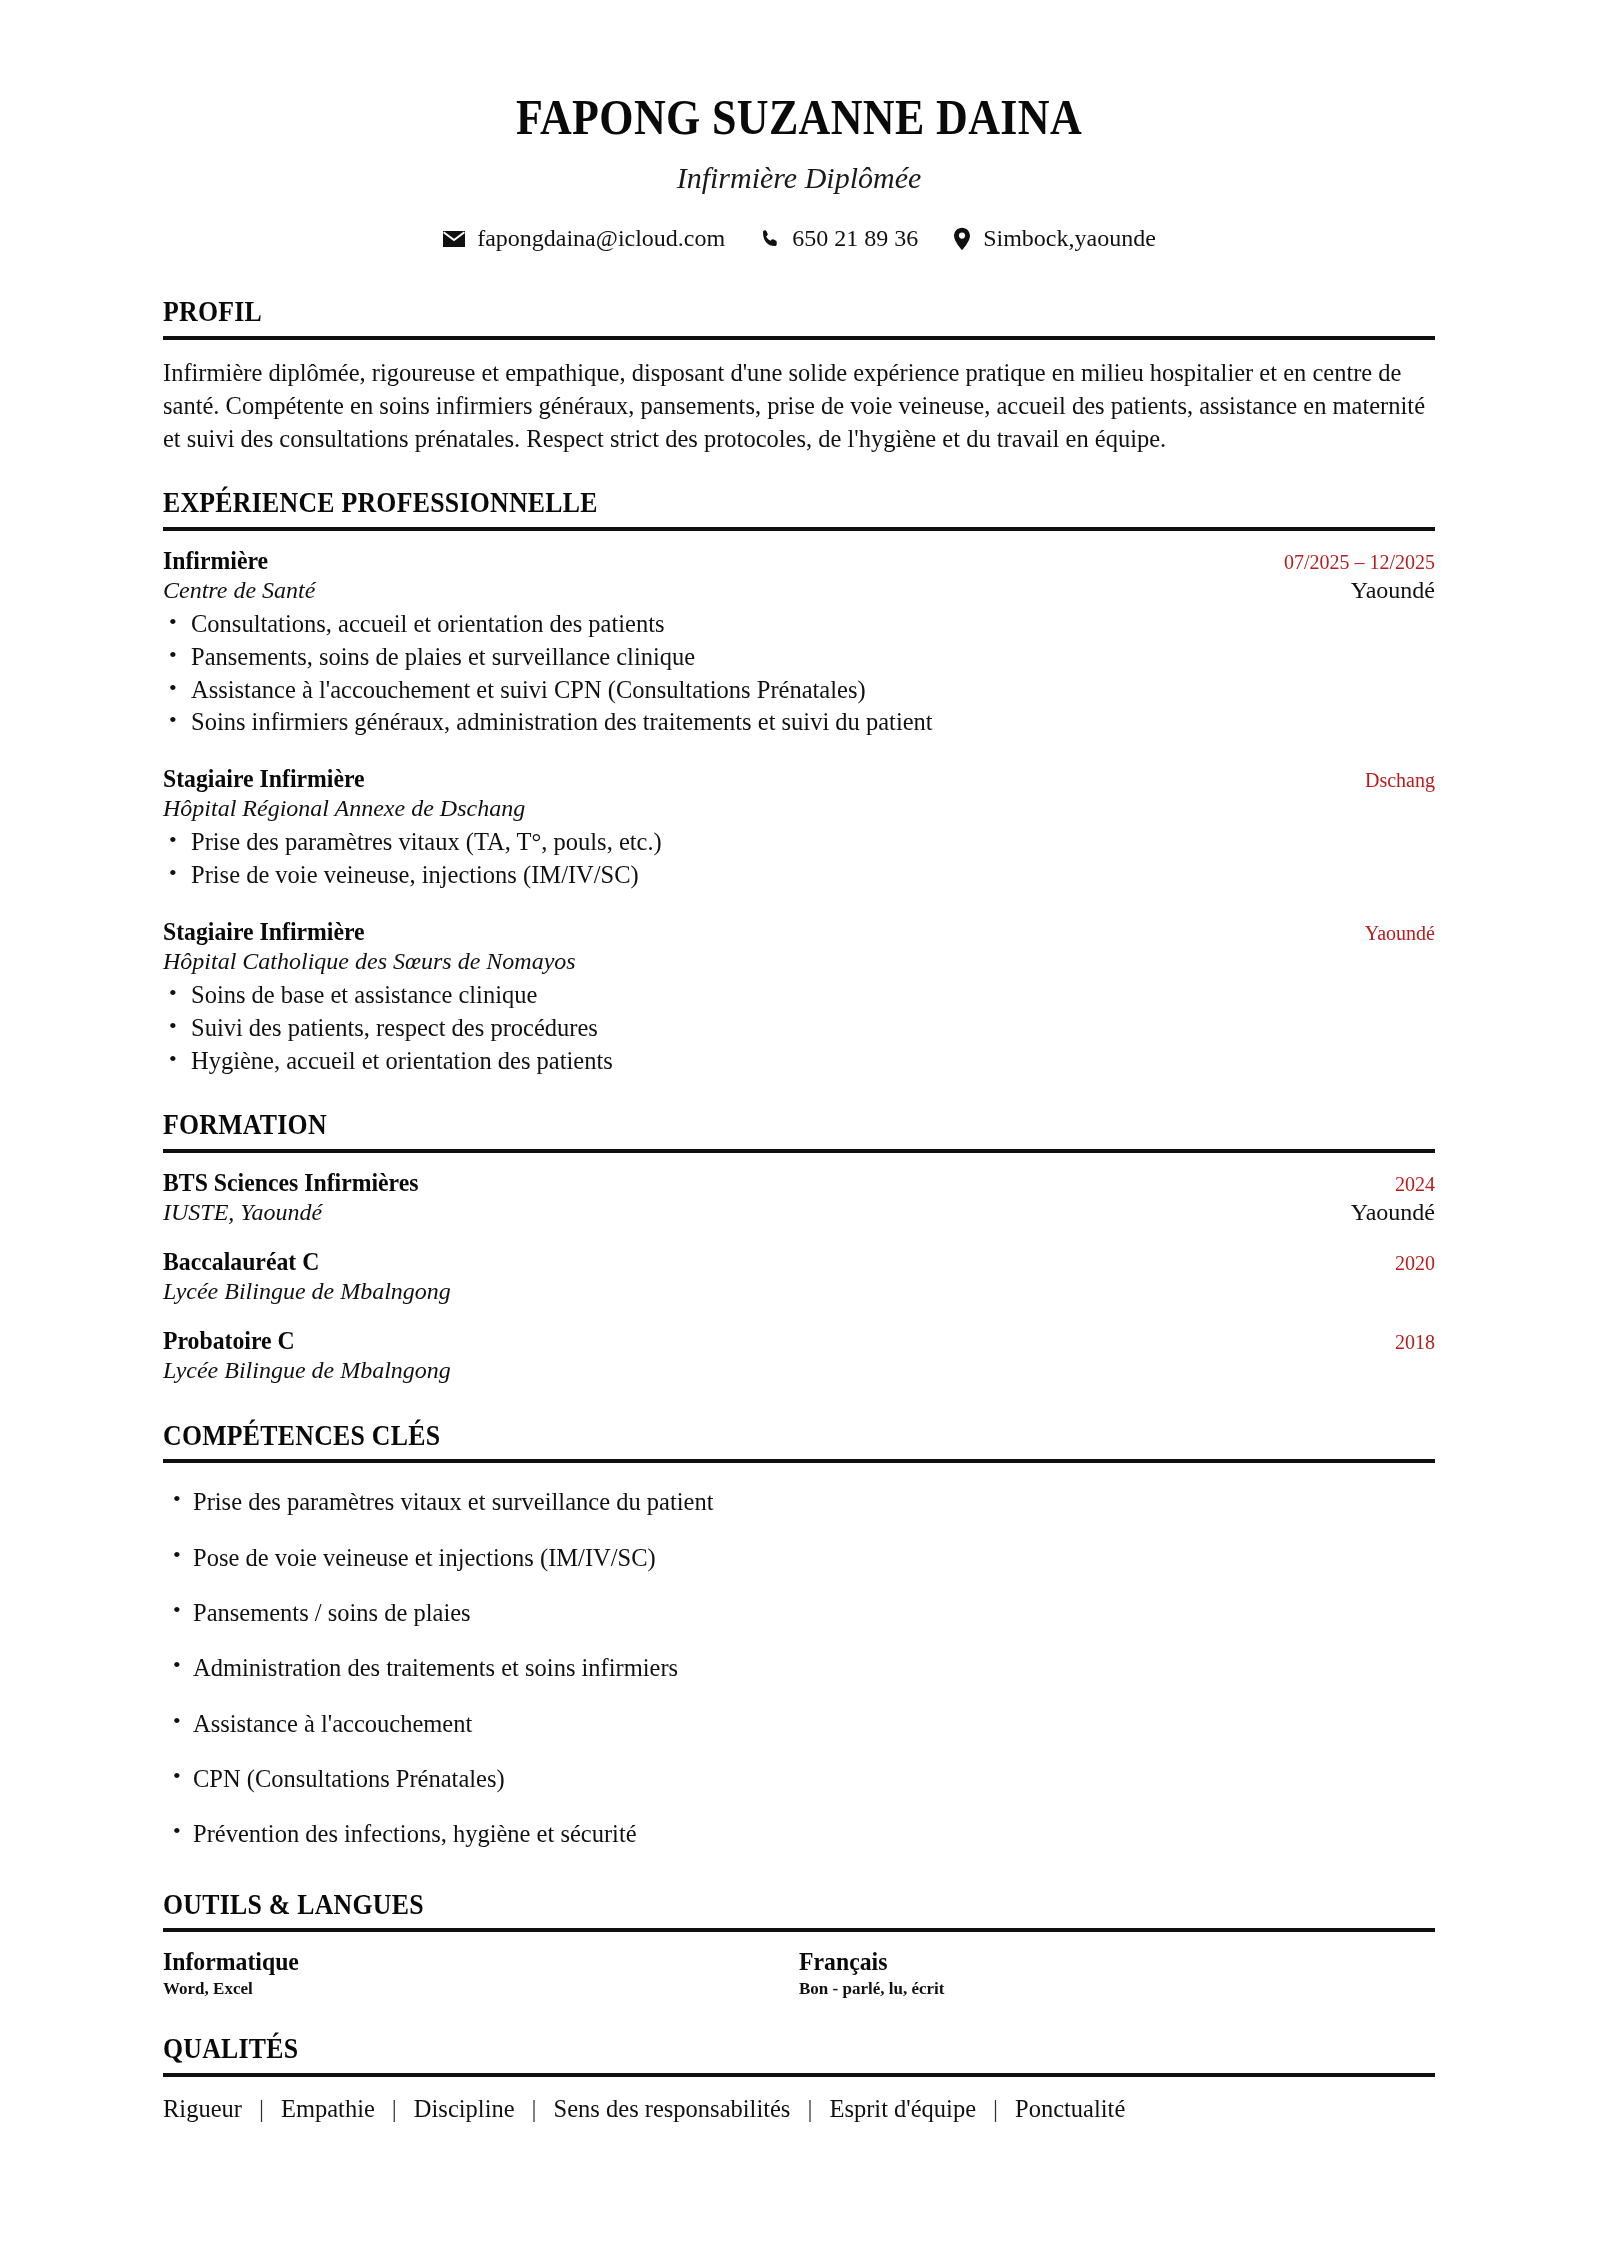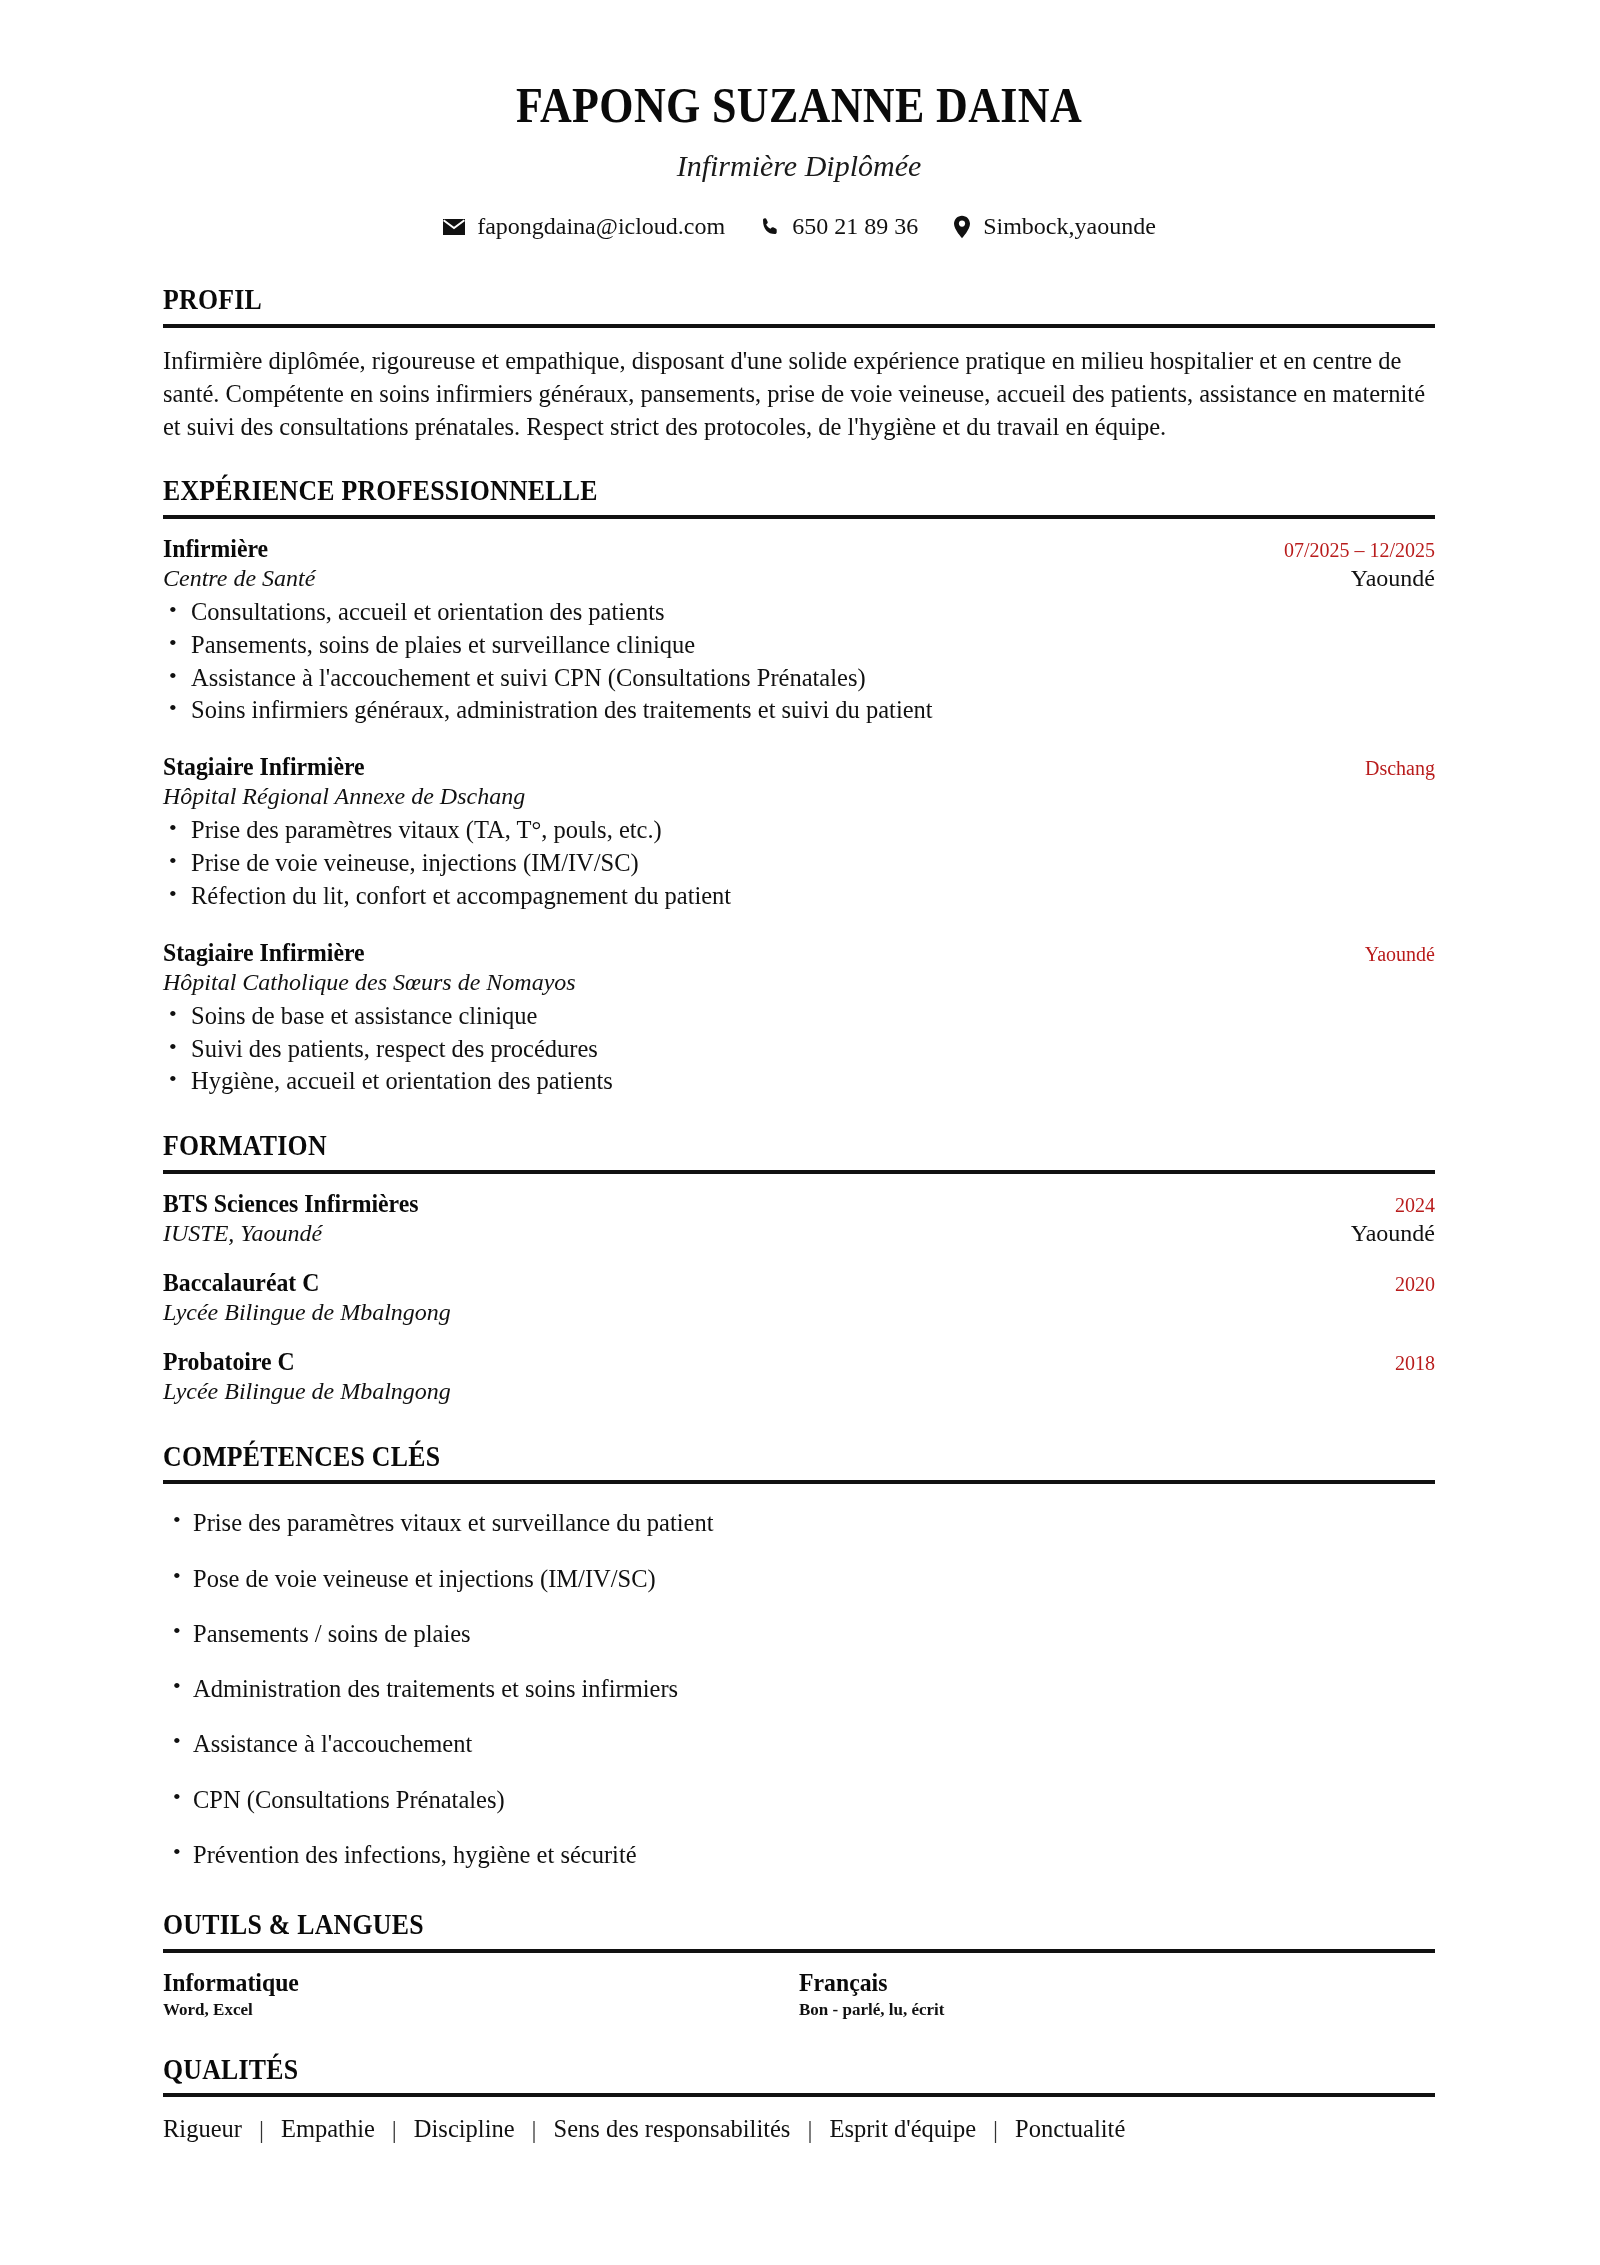--- a/index.html
+++ b/index.html
@@ -14,21 +14,21 @@
     background: #ffffff;
     box-sizing: border-box;
     padding: 0;
     overflow: hidden;
     font-family: "Liberation Serif", "DejaVu Serif", serif;
     color: #111111;
   }
   .inner {
     position: absolute;
     left: 163px;
-    top: 0;
+    top: 12px;
     width: 1272px;
   }
 
   
   .name {
     text-align: center;
     font-family: "Liberation Serif", "DejaVu Serif", serif;
     font-weight: 700;
     font-size: 50px;
     letter-spacing: 0.4px;
@@ -283,21 +283,20 @@
               <div class="entry-title">Stagiaire Infirmière</div>
               <div class="entry-meta">Dschang</div>
             </div>
             <div class="entry-sub">
               <div class="entry-org">Hôpital Régional Annexe de Dschang</div>
               <div class="entry-loc"></div>
             </div>
             <ul class="bullets">
               <li>Prise des paramètres vitaux (TA, T°, pouls, etc.)</li>
               <li>Prise de voie veineuse, injections (IM/IV/SC)</li>
-              <li>Réfection du lit, confort et accompagnement du patient</li>
             </ul>
           </div>
           <div class="entry">
             <div class="entry-head">
               <div class="entry-title">Stagiaire Infirmière</div>
               <div class="entry-meta">Yaoundé</div>
             </div>
             <div class="entry-sub">
               <div class="entry-org">Hôpital Catholique des Sœurs de Nomayos</div>
               <div class="entry-loc"></div>

